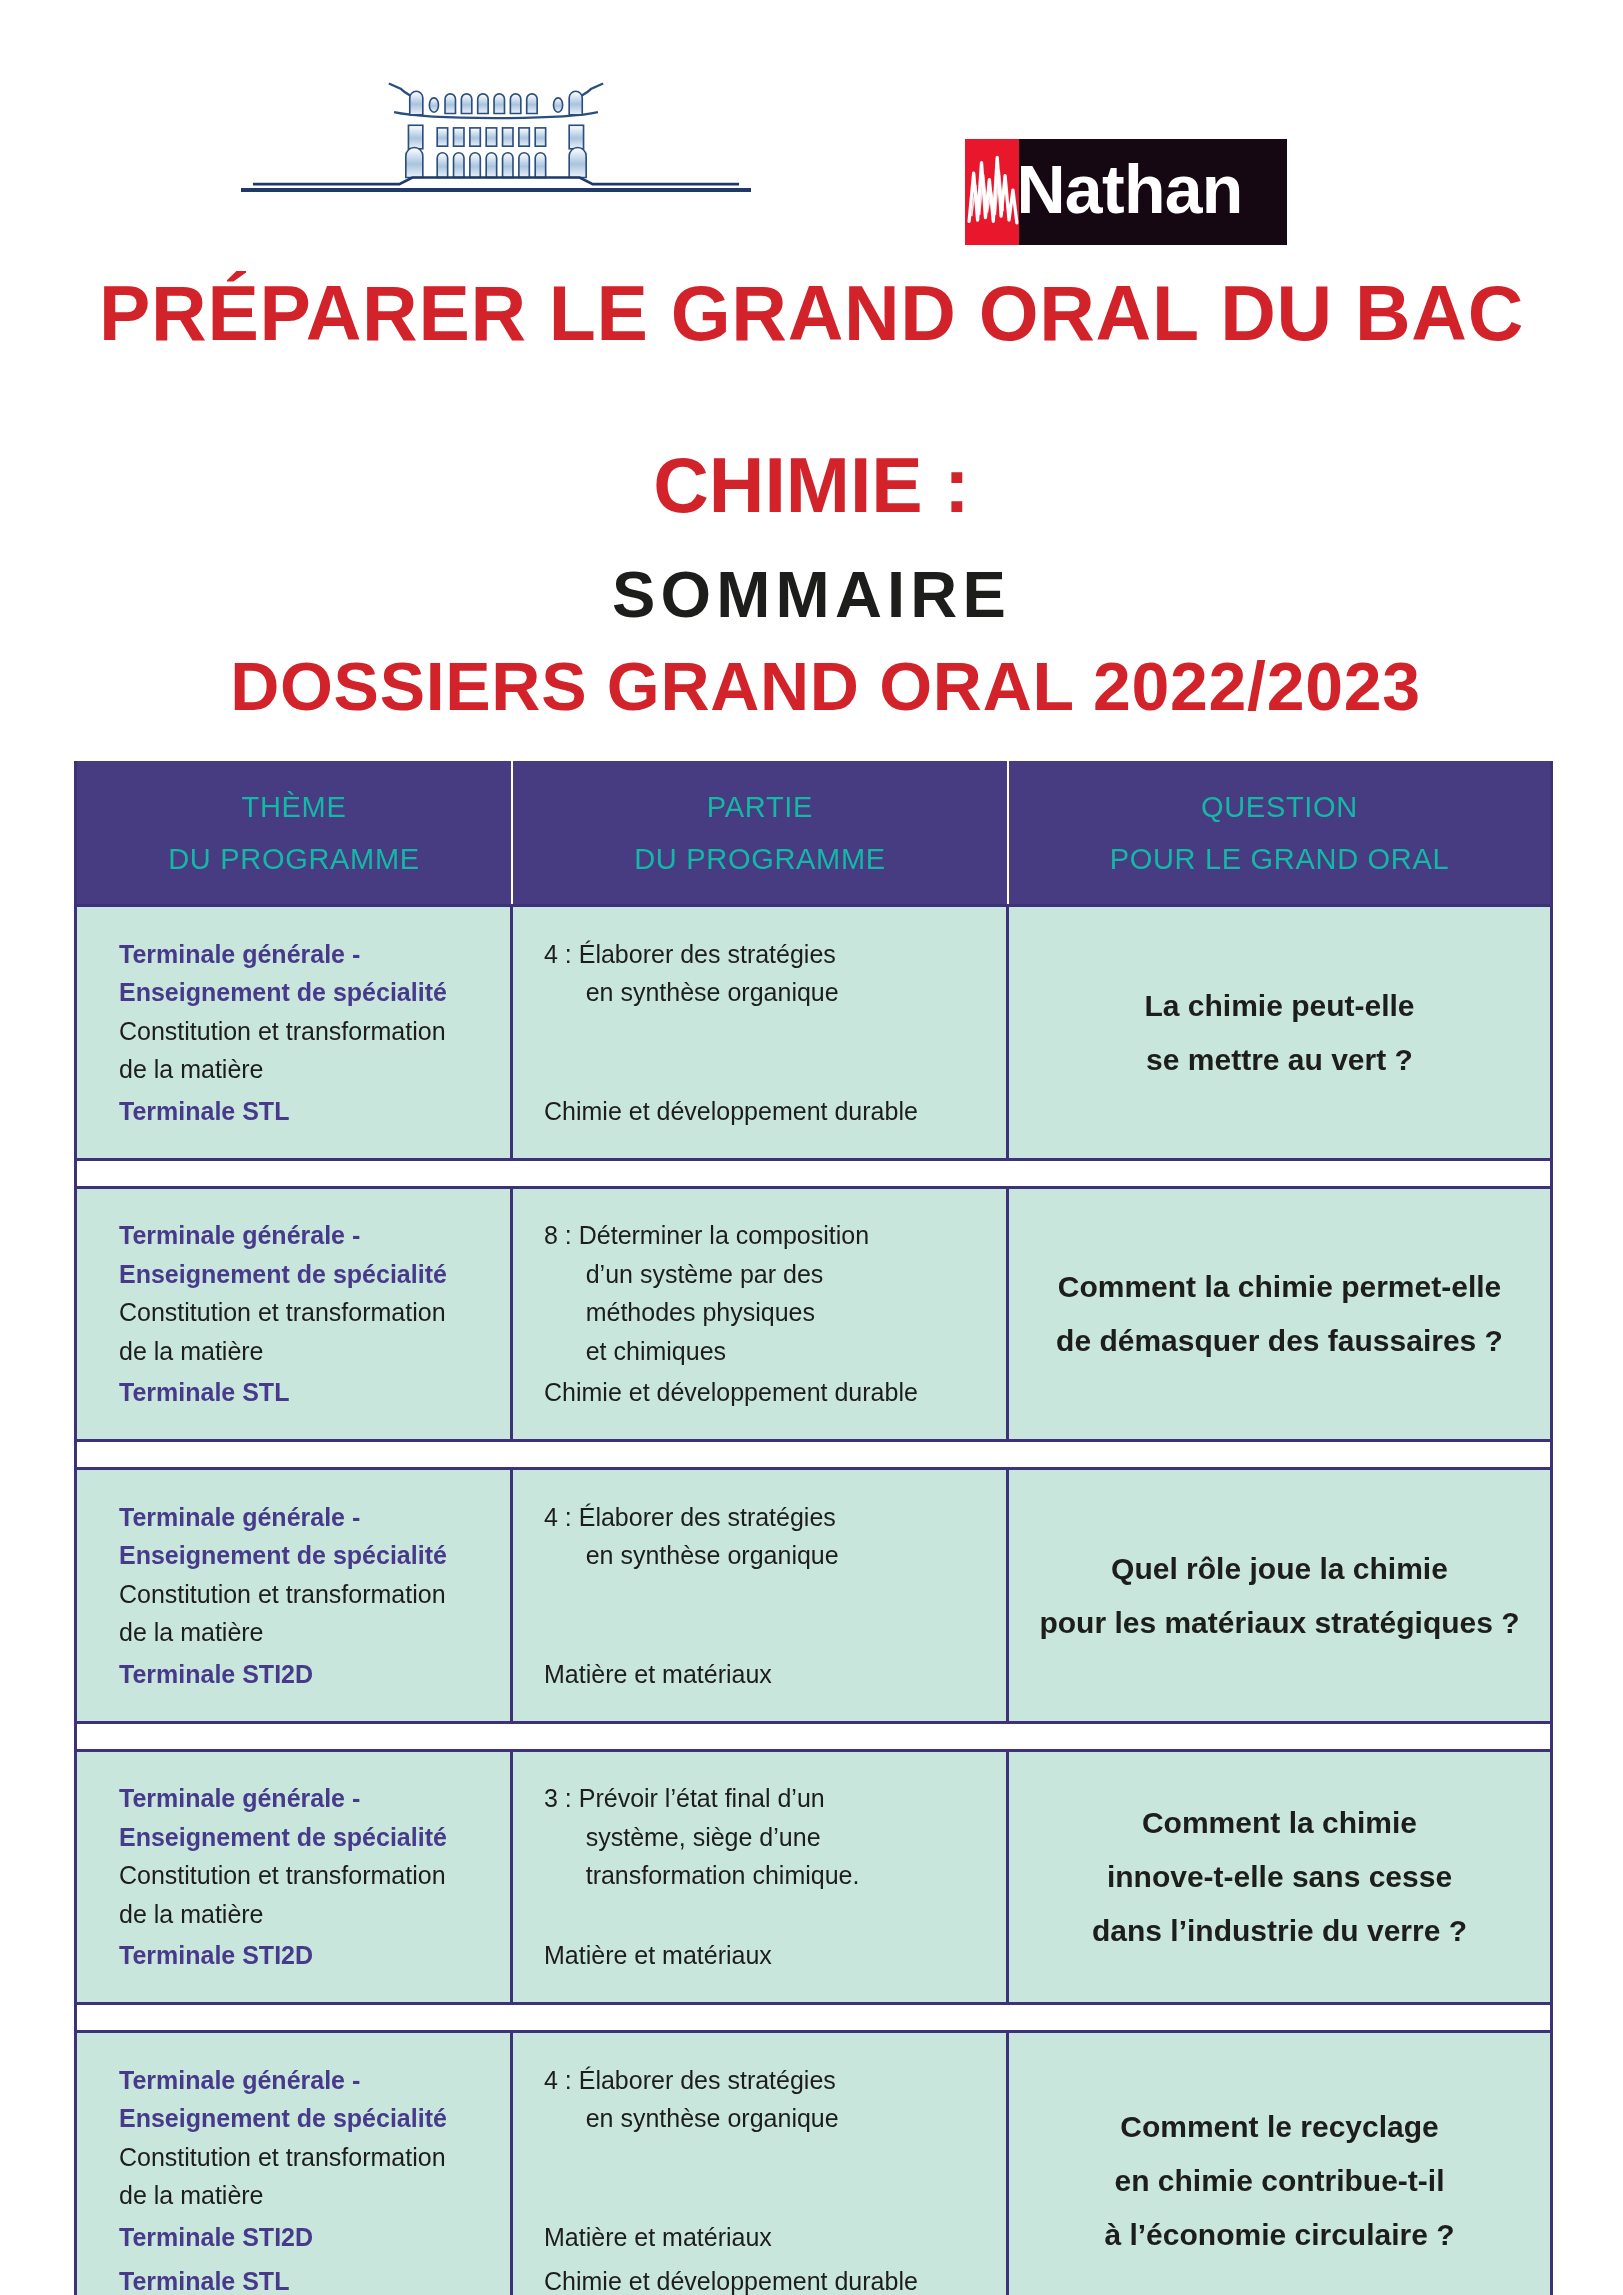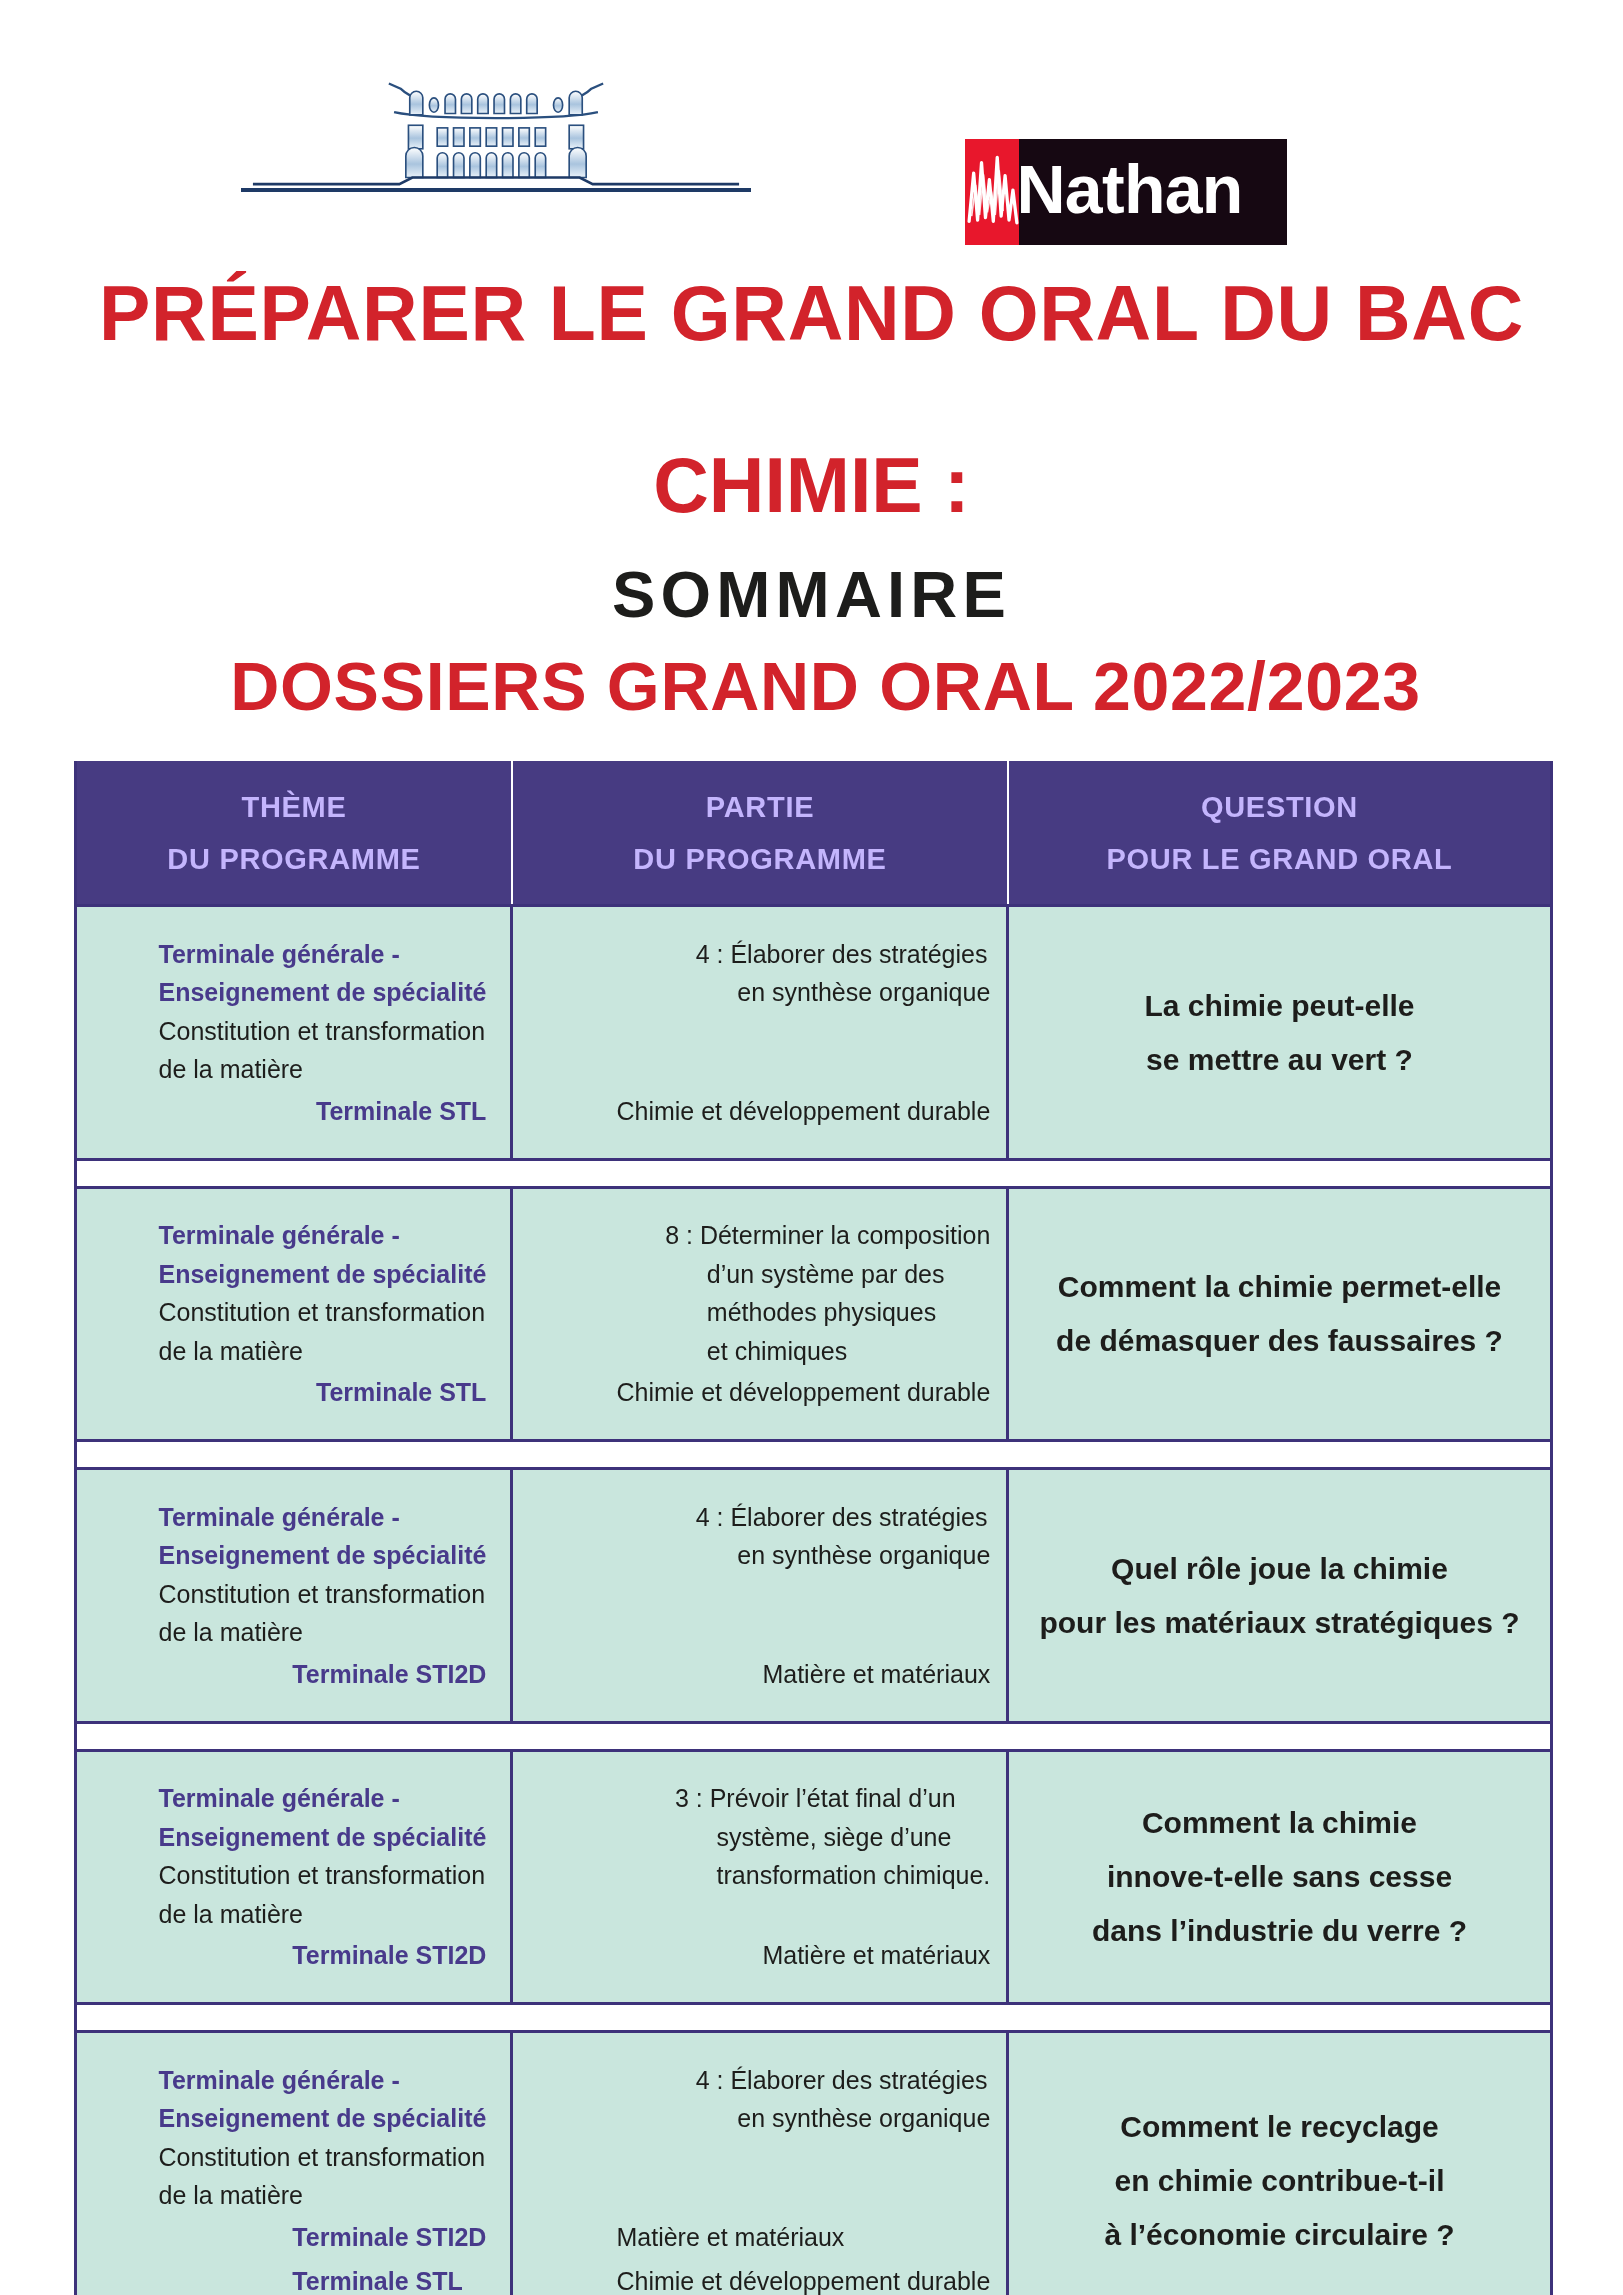--- a/index.html
+++ b/index.html
@@ -44,38 +44,38 @@
 
   
   .tablewrap{
     width:1479px;margin:41px 0 0 74px;box-sizing:border-box;
     border-left:3.3px solid #3d327a;border-right:3.3px solid #3d327a;
   }
   .thead{
     background:#473b82;display:flex;min-height:143px;box-sizing:border-box;
   }
   .th{
-    color:#c4b5fd;font-size:29px;font-weight:700;line-height:1.8;
+    color:#14b8a6;font-size:29px;font-weight:400;line-height:1.8;
     display:flex;align-items:center;justify-content:center;text-align:center;
     white-space:pre-line;box-sizing:border-box;letter-spacing:0.7px;
   }
   .c1{width:436px;flex:none;}
   .c2{width:496px;flex:none;}
   .c3{flex:1;}
   .th.c1,.th.c2{border-right:2px solid #ffffff;}
 
   .row-band{
     display:flex;background:#c9e6dd;box-sizing:border-box;
     border-top:3.3px solid #3d327a;border-bottom:3.3px solid #3d327a;
   }
   .row-band + .row-band{margin-top:25px;}
   .r1{min-height:236px;} .r2{min-height:249px;} .r3{min-height:237px;}
   .r4{min-height:238px;} .r5{min-height:294px;}
 
-  .cell{box-sizing:border-box;align-items:flex-end;}
+  .cell{box-sizing:border-box;}
   .theme-cell{
     padding:27.5px 23.6px 25px 42px;display:flex;flex-direction:column;
     justify-content:space-between;border-right:3.3px solid #3d327a;
   }
   .partie-cell{
     padding:27.5px 15.7px 25px 31px;display:flex;flex-direction:column;
     justify-content:space-between;border-right:3.3px solid #3d327a;
   }
   .question-cell{
     display:flex;align-items:center;justify-content:center;padding:15.7px 26px;

